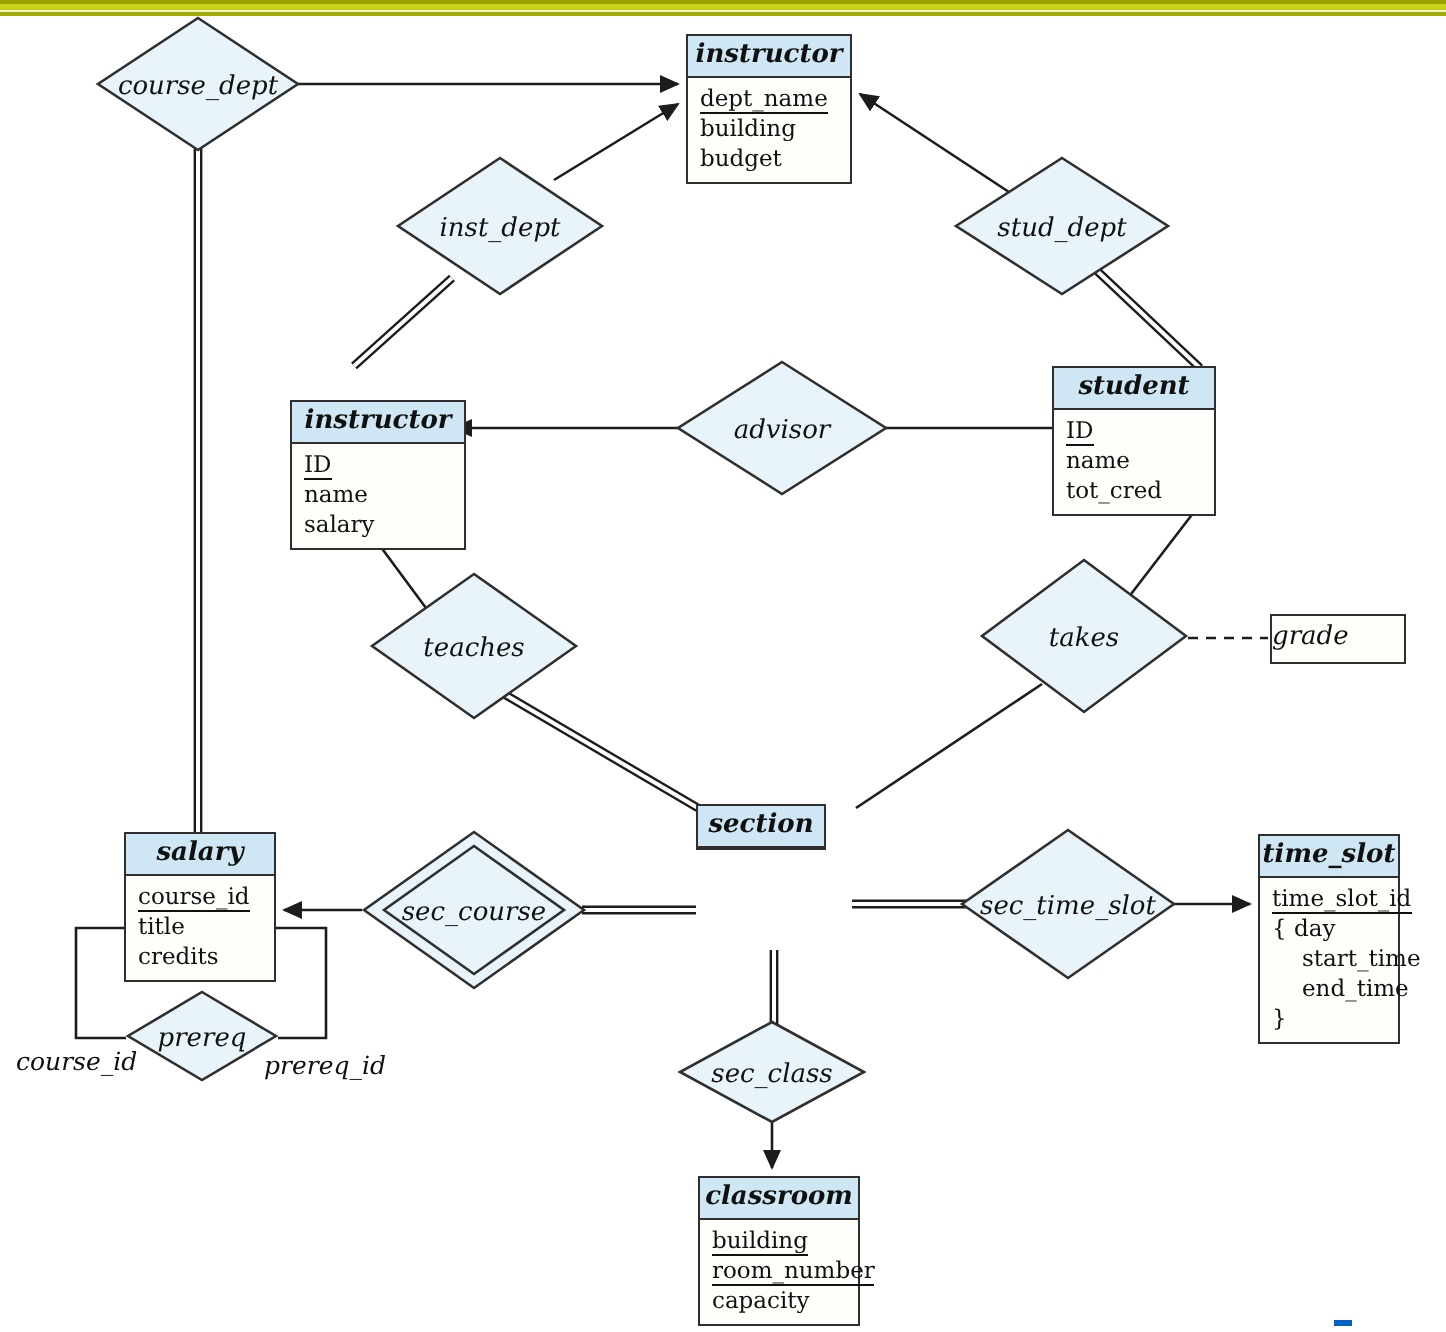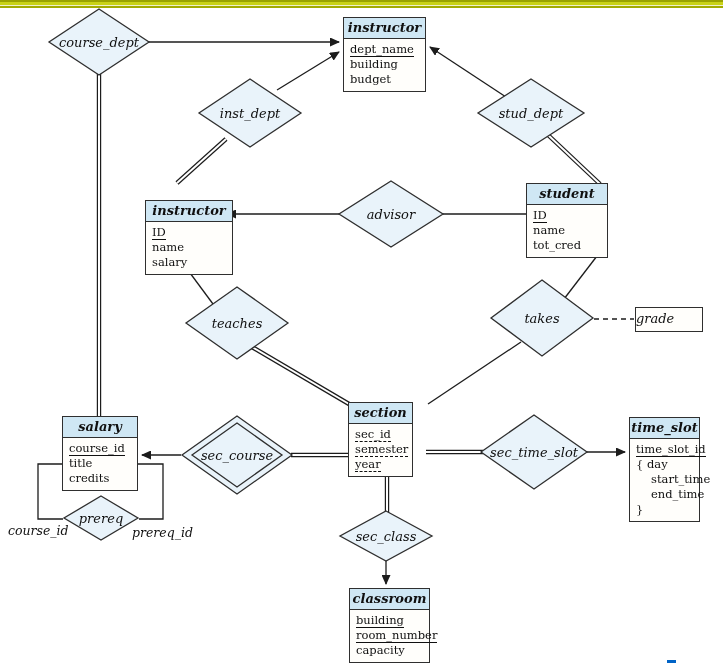--- a/index.html
+++ b/index.html
@@ -189,25 +189,20 @@
     <div class="ehead">salary</div>
     <div class="ebody">
       <div class="attr u-solid"><span>course_id</span></div>
       <div class="attr"><span>title</span></div>
       <div class="attr"><span>credits</span></div>
     </div>
   </div>
 
   <div class="entity" style="left:348px;top:402px;width:65px">
     <div class="ehead">section</div>
-    <div class="ebody">
-      <div class="attr u-dashed"><span>sec_id</span></div>
-      <div class="attr u-dashed"><span>semester</span></div>
-      <div class="attr u-dashed"><span>year</span></div>
-    </div>
   </div>
 
   <div class="entity" style="left:629px;top:417px;width:71px">
     <div class="ehead">time_slot</div>
     <div class="ebody">
       <div class="attr u-solid"><span>time_slot_id</span></div>
       <div class="attr"><span>{ day</span></div>
       <div class="attr indent"><span>start_time</span></div>
       <div class="attr indent"><span>end_time</span></div>
       <div class="attr"><span>}</span></div>

